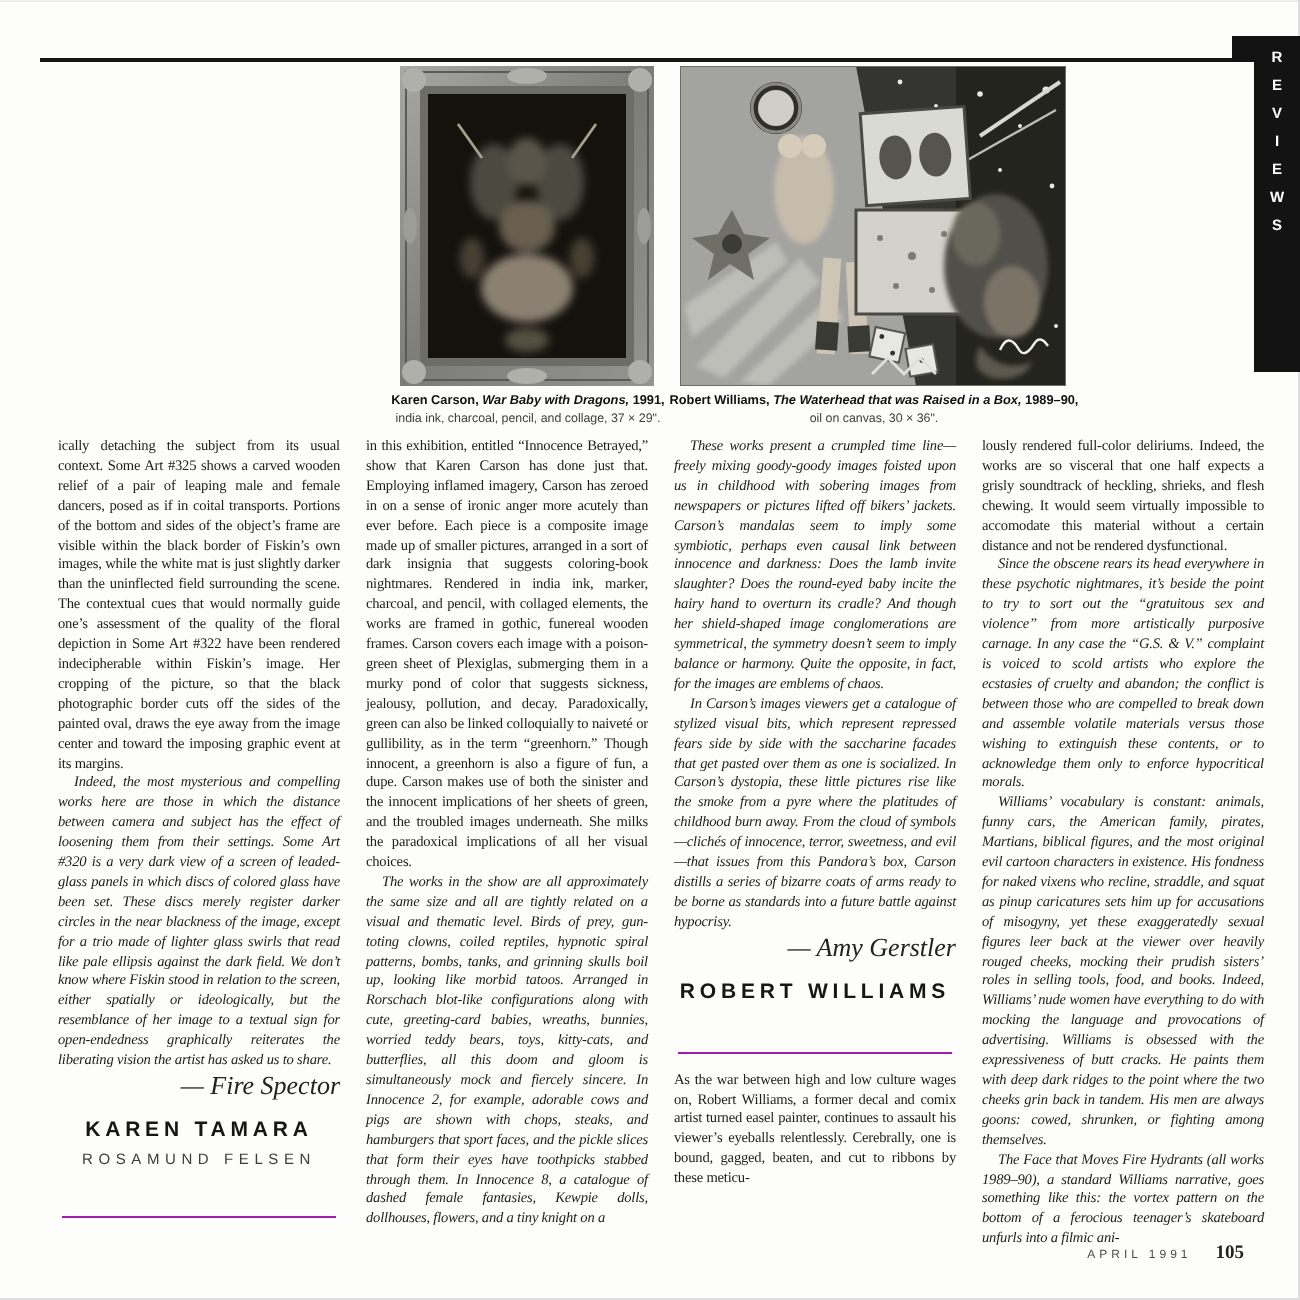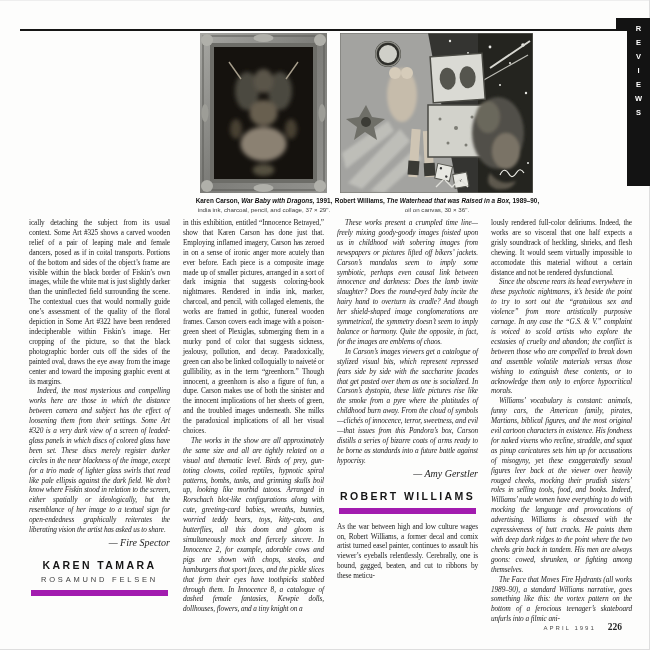--- a/index.html
+++ b/index.html
@@ -19,22 +19,22 @@
   .fig svg{display:block;}
   .cap{position:absolute;text-align:center;font-family:"Liberation Sans", sans-serif;}
   .cap .cap1{font-weight:700;font-size:6.4px;line-height:8px;color:#111;}
   .cap .cap1 .bi{font-style:italic;}
   .cap .cap2{font-size:6.2px;line-height:8px;color:#3d3d3d;margin-top:1px;}
   
   .content{position:absolute;left:29px;top:218px;display:flex;gap:13px;}
   .col{width:141px;}
   .p{margin:0;font-size:7.3px;line-height:9.9px;text-align:justify;letter-spacing:-0.1px;}
   .p.ind{text-indent:8px;font-style:italic;}
-  .credit{margin:3px 0 0 0;font-size:10px;line-height:10px;text-align:right;font-style:italic;color:#222;}
-  .review-heading{margin:11px 2px 8px 2px;text-align:center;border-bottom:6px solid #a21caf;padding-bottom:6px;}
+  .credit{margin:3px 0 0 0;font-size:13px;line-height:10px;text-align:right;font-style:italic;color:#222;}
+  .review-heading{margin:11px 2px 8px 2px;text-align:center;border-bottom:1px solid #a21caf;padding-bottom:24px;}
   .review-heading h2{margin:0;font:700 10.5px "Liberation Sans", sans-serif;letter-spacing:2.4px;color:#161616;}
   .review-heading h3{margin:4px 0 0 0;font:400 7.5px "Liberation Sans", sans-serif;letter-spacing:2.8px;color:#3c3c3c;font-weight:400;}
   
   .footer{position:absolute;top:622px;right:28px;display:flex;align-items:baseline;gap:12px;}
   .footer .issue{font:400 6px "Liberation Sans", sans-serif;letter-spacing:2px;color:#4a4a4a;}
   .footer .pageno{font:600 9.5px "Liberation Serif", serif;color:#222;}
 </style>
 </head>
 <body>
 
@@ -203,16 +203,16 @@
     <div class="col">
       <p class="p">lously rendered full-color deliriums. Indeed, the works are so visceral that one half expects a grisly soundtrack of heckling, shrieks, and flesh chewing. It would seem virtually impossible to accomodate this material without a certain distance and not be rendered dysfunctional.</p>
       <p class="p ind">Since the obscene rears its head everywhere in these psychotic nightmares, it’s beside the point to try to sort out the “gratuitous sex and violence” from more artistically purposive carnage. In any case the “G.S. &amp; V.” complaint is voiced to scold artists who explore the ecstasies of cruelty and abandon; the conflict is between those who are compelled to break down and assemble volatile materials versus those wishing to extinguish these contents, or to acknowledge them only to enforce hypocritical morals.</p>
       <p class="p ind">Williams’ vocabulary is constant: animals, funny cars, the American family, pirates, Martians, biblical figures, and the most original evil cartoon characters in existence. His fondness for naked vixens who recline, straddle, and squat as pinup caricatures sets him up for accusations of misogyny, yet these exaggeratedly sexual figures leer back at the viewer over heavily rouged cheeks, mocking their prudish sisters’ roles in selling tools, food, and books. Indeed, Williams’ nude women have everything to do with mocking the language and provocations of advertising. Williams is obsessed with the expressiveness of butt cracks. He paints them with deep dark ridges to the point where the two cheeks grin back in tandem. His men are always goons: cowed, shrunken, or fighting among themselves.</p>
       <p class="p ind">The Face that Moves Fire Hydrants (all works 1989–90), a standard Williams narrative, goes something like this: the vortex pattern on the bottom of a ferocious teenager’s skateboard unfurls into a filmic ani-</p>
     </div>
   </main>
 
   <div class="footer">
     <span class="issue">APRIL 1991</span>
-    <span class="pageno">226</span>
+    <span class="pageno">105</span>
   </div>
 
 </div>
 
 </body></html>

